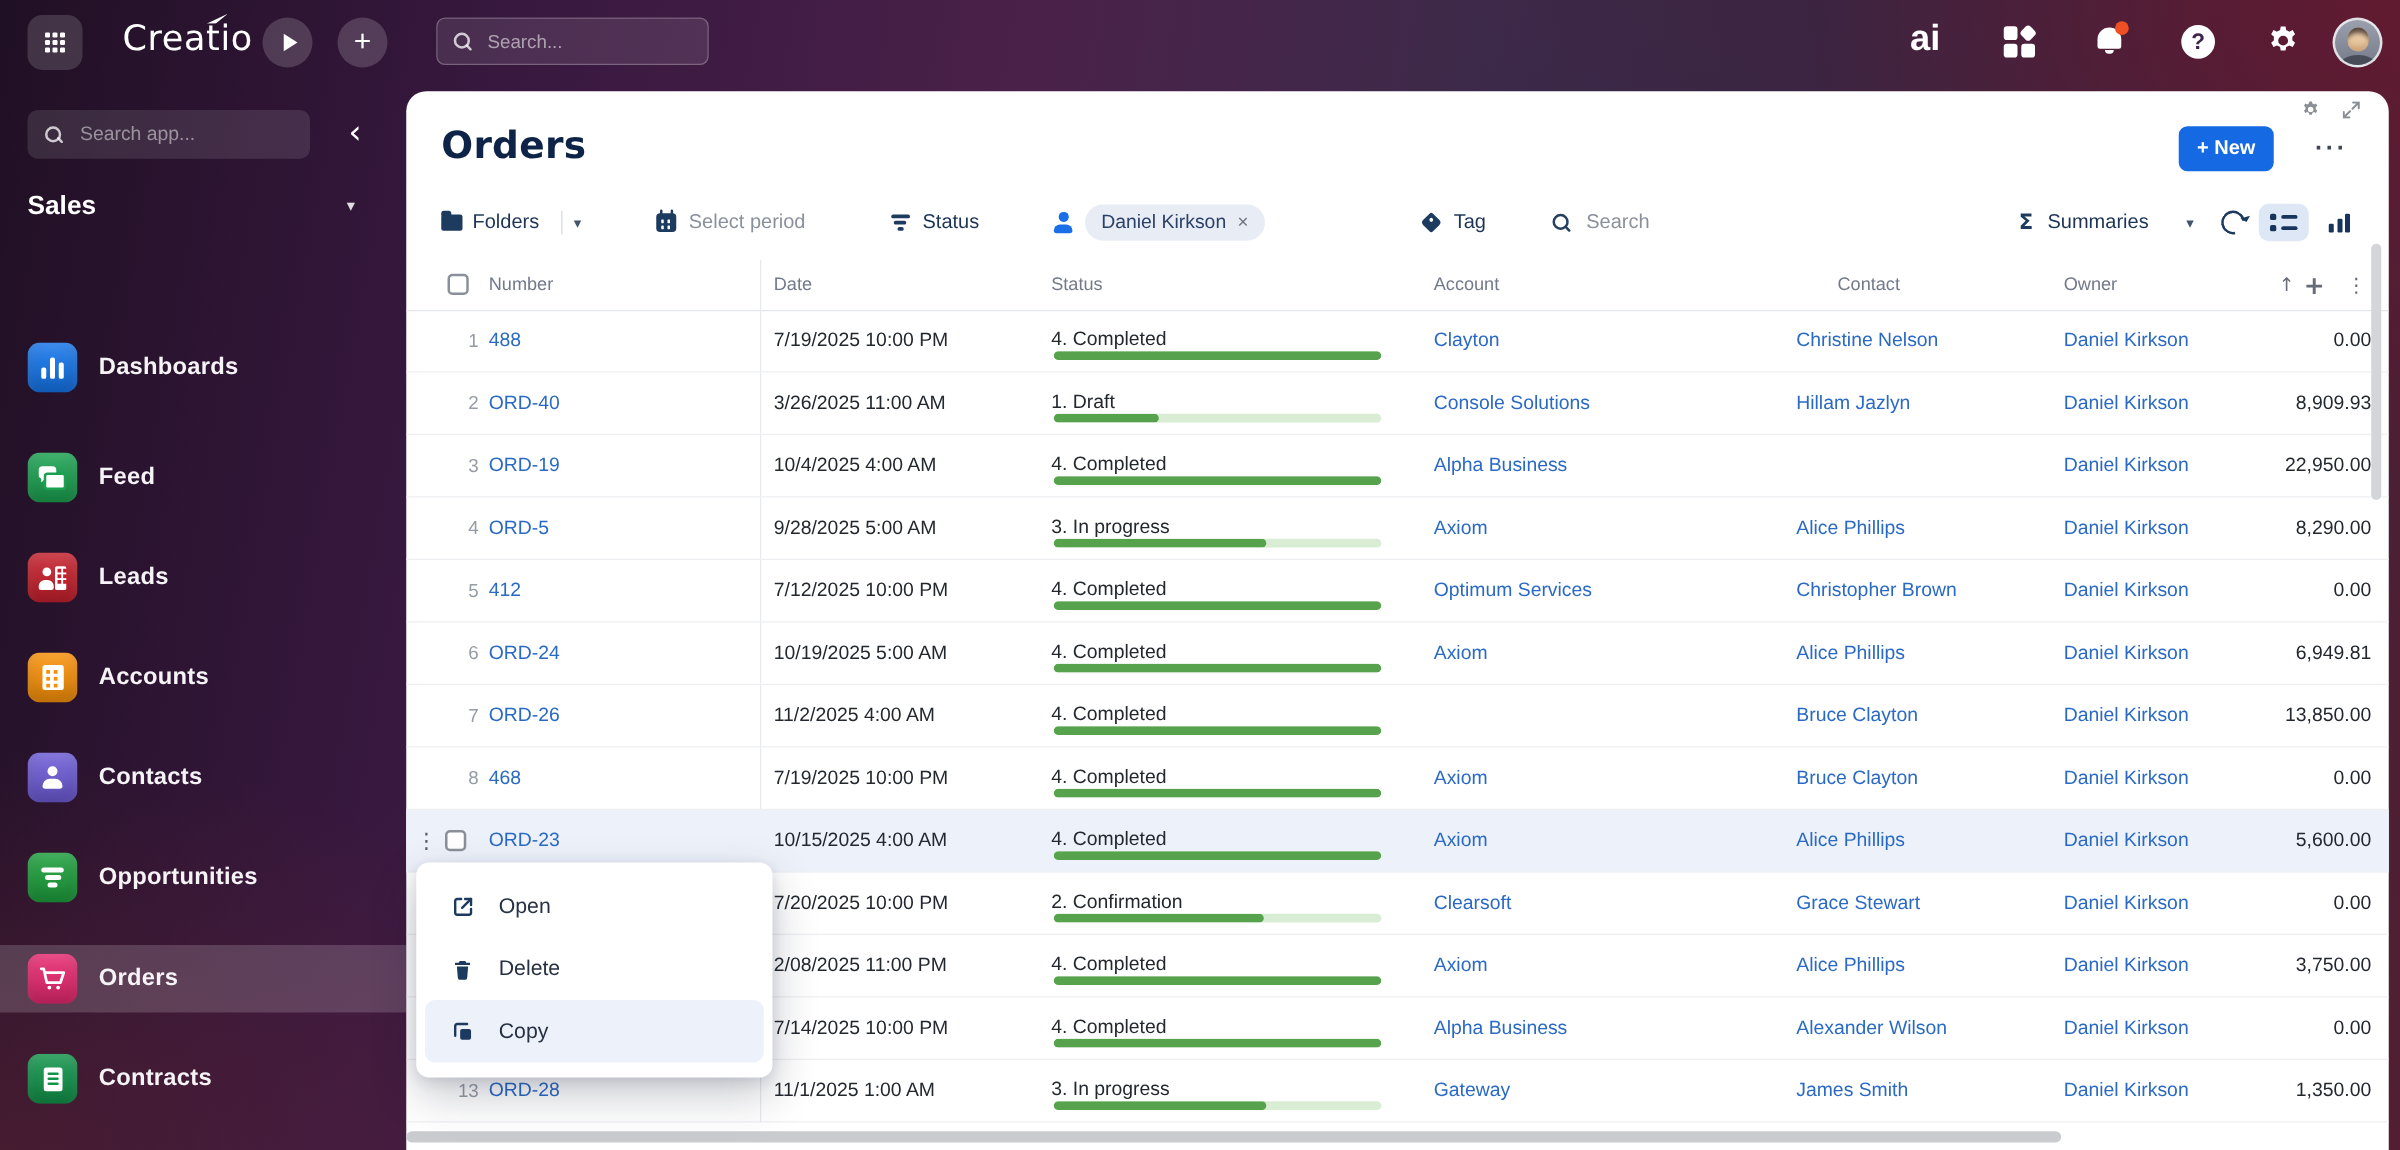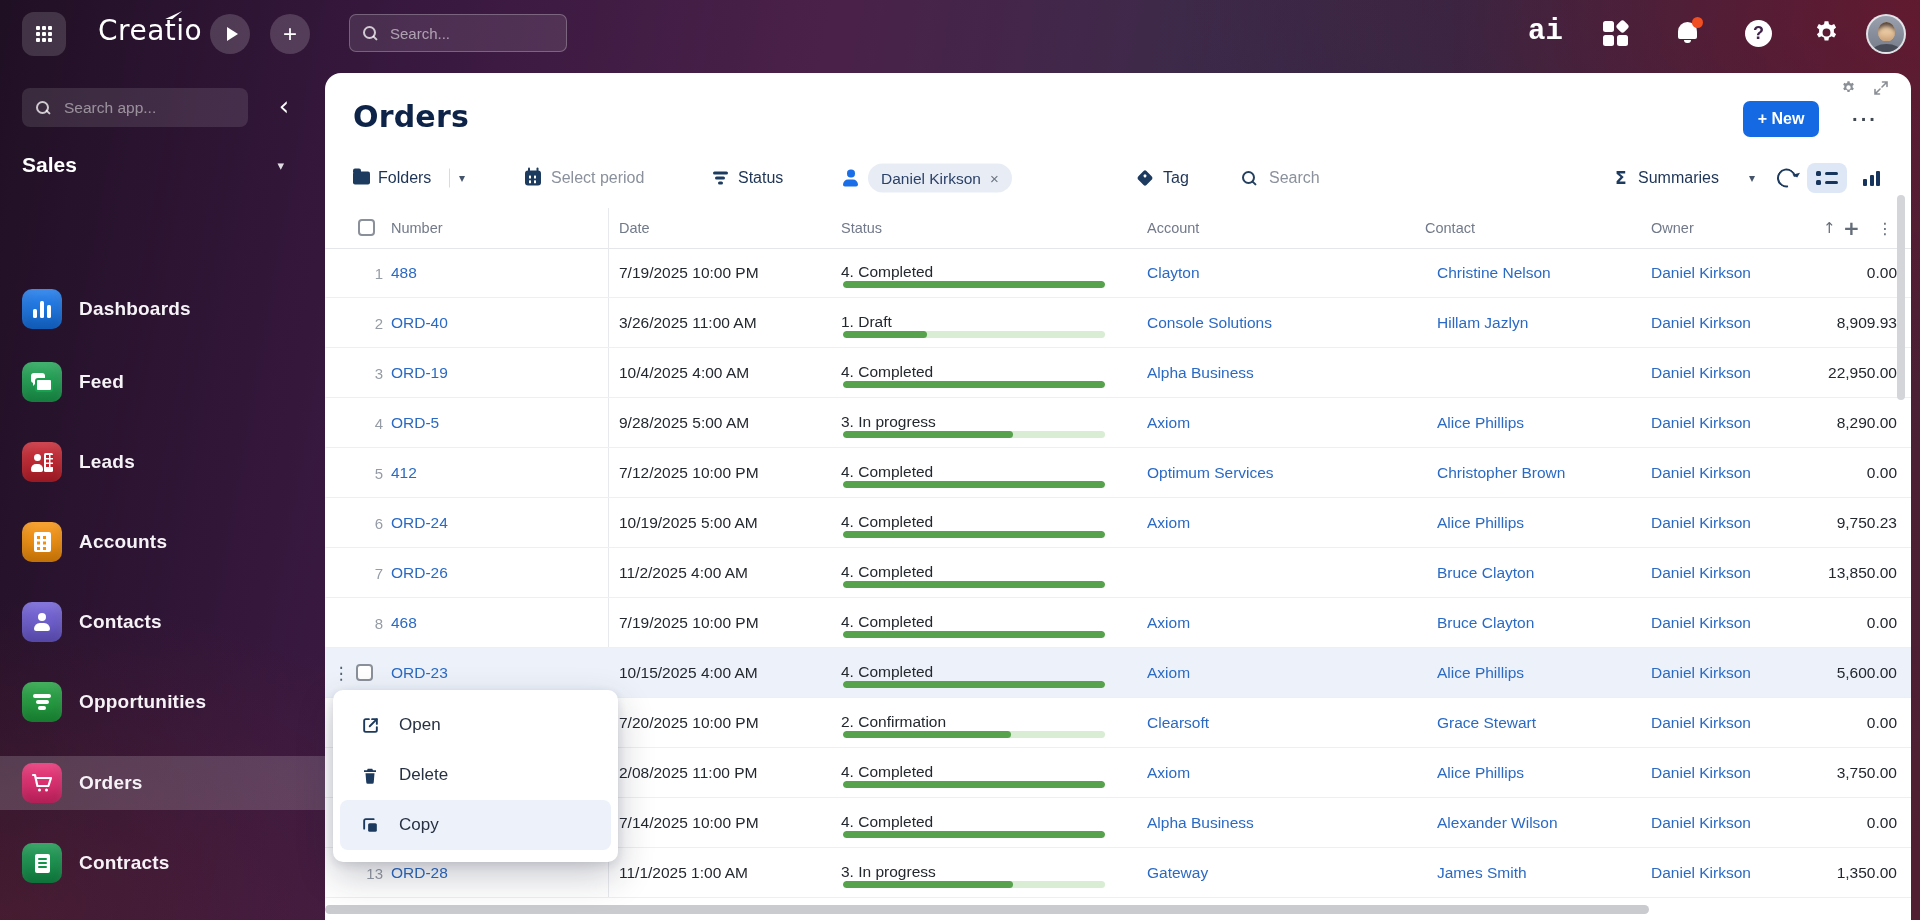--- a/index.html
+++ b/index.html
@@ -24,21 +24,21 @@
   .play-btn .tri{width:0;height:0;border-left:11px solid #fff;border-top:7px solid transparent;border-bottom:7px solid transparent;margin-left:4px;}
   .add-btn{position:absolute;left:270px;top:14px;width:40px;height:40px;border-radius:50%;background:rgba(255,255,255,.17);color:#fff;font-size:24px;line-height:38px;}
   .tb-search{position:absolute;left:349px;top:14px;width:218px;height:38px;border-radius:7px;background:rgba(255,255,255,.10);border:1px solid rgba(255,255,255,.25);display:flex;align-items:center;gap:10px;padding:0 12px;box-sizing:border-box;}
   .tb-search input{color:#fff;font-size:15px;width:150px;}
   .tb-search input::placeholder{color:rgba(255,255,255,.55);}
   .lens{position:relative;width:16px;height:16px;flex:0 0 16px;}
   .lens::before{content:'';position:absolute;width:9px;height:9px;border:2px solid var(--c,#fff);border-radius:50%;left:1px;top:1px;}
   .lens::after{content:'';position:absolute;width:2px;height:6px;background:var(--c,#fff);left:11.5px;top:9.5px;transform:rotate(-45deg);border-radius:1px;}
   .lens.w{--c:rgba(255,255,255,.75);}
   .lens.navy{--c:#24405f;}
-  .ai{position:absolute;left:1528px;top:15px;color:#fff;font-family:Liberation Mono, monospace;font-weight:bold;font-size:29px;letter-spacing:0;}
+  .ai{position:absolute;left:1528px;top:15px;color:#fff;font-family:Liberation Sans, sans-serif;font-weight:bold;font-size:29px;letter-spacing:0;}
   .wsgrid{position:absolute;left:1603px;top:21px;width:26px;height:26px;display:grid;grid-template-columns:11px 11px;grid-template-rows:11px 11px;gap:3px;}
   .wsgrid i{background:#fff;border-radius:2.5px;}
   .wsgrid i.r{transform:rotate(45deg) scale(.92);border-radius:3px;}
   .bell{position:absolute;left:1675px;top:20px;width:26px;height:26px;}
   .bell .body{position:absolute;left:3px;top:2px;width:19px;height:17px;background:#fff;border-radius:10px 10px 2px 2px;}
   .bell .body::after{content:'';position:absolute;left:6px;bottom:-4px;width:7px;height:3px;background:#fff;border-radius:0 0 3px 3px;}
   .bell .dot{position:absolute;right:-2px;top:-3px;width:11px;height:11px;border-radius:50%;background:#f04e23;}
   .help{position:absolute;left:1745px;top:20px;width:27px;height:27px;border-radius:50%;background:#fff;color:#40234a;font-weight:bold;font-size:18px;display:flex;align-items:center;justify-content:center;}
   .tb-gear{position:absolute;left:1813px;top:19px;width:27px;height:27px;}
   .avatar{position:absolute;left:1866px;top:14px;width:40px;height:40px;border-radius:50%;border:2px solid rgba(255,255,255,.75);box-sizing:border-box;overflow:hidden;
@@ -127,21 +127,21 @@
   .ic-list{display:grid;grid-template-columns:5px 13px;gap:4px 3.5px;align-items:center;}
   .ic-list i{background:#17355c;border-radius:1.5px;display:block;}
   .ic-list i.d{width:5px;height:5px;}
   .ic-list i.l{width:13px;height:3.5px;}
   .ic-chart{left:1538px;display:flex;align-items:flex-end;gap:2.5px;height:16px;}
   .ic-chart i{width:4px;background:#17355c;border-radius:1px;display:block;}
 
   
   .thead{position:absolute;top:135px;left:0;width:1586px;height:40px;border-bottom:1px solid #e4e6ea;}
   .th{position:absolute;top:50%;transform:translateY(-50%);color:#71798a;font-size:14.5px;}
-  .th.c1{left:66px;}.th.c2{left:294px;}.th.c3{left:516px;}.th.c4{left:822px;}.th.c5{left:1100px;text-align:center;}.th.c6{left:1326px;}
+  .th.c1{left:66px;}.th.c2{left:294px;}.th.c3{left:516px;}.th.c4{left:822px;}.th.c5{left:1145px;text-align:center;}.th.c6{left:1326px;}
   .cbx{width:17px;height:17px;border:2px solid #8a9099;border-radius:4px;background:#fff;box-sizing:border-box;}
   .thcbx{position:absolute;left:33px;top:11px;}
   .hicon{position:absolute;top:50%;transform:translateY(-50%);color:#646c78;font-family:"DejaVu Sans",sans-serif;}
   .h-sort{left:1498px;font-size:15px;}
   .h-plus{left:1518px;font-size:20px;font-weight:bold;}
   .h-kebab{left:1552px;font-size:16px;}
   .vline{position:absolute;left:283px;top:135px;height:690px;width:1px;background:#e7e9ec;}
 
   .rows{position:absolute;left:0;top:0;width:1586px;height:847px;}
   .trow{position:absolute;left:0;width:1586px;height:50px;border-bottom:1px solid #edeff2;box-sizing:border-box;}
@@ -215,21 +215,21 @@
   <div class="sb-search">
     <span class="lens w"></span>
     <input placeholder="Search app..." style="">
   </div>
   <button class="sb-collapse">‹</button>
   <div class="sb-section">
     <span>Sales</span>
     <i class="caret">▾</i>
   </div>
   <div id="sb-items">
-      <div class="sbitem" style="top: 215px;">
+      <div class="sbitem" style="top: 200px;">
         <span class="tile" style="--tile:#1574e8;background:linear-gradient(180deg, rgba(255,255,255,.10), rgba(0,0,0,.10)), #1574e8">
           <span class="ic-bars">
             <i style="height:9px"></i>
             <i style="height:17px"></i>
             <i style="height:13px"></i>
           </span>
         </span>
         <span>Dashboards</span>
       </div>
       <div class="sbitem" style="top: 288px;">
@@ -434,21 +434,21 @@
         <span class="idx">6</span>
         <a class="cell number">ORD-24</a>
         <span class="cell date">10/19/2025 5:00 AM</span>
         <span class="cell status">4. Completed</span>
         <span class="bar">
           <i style="width:100%"></i>
         </span>
         <a class="cell account">Axiom</a>
         <a class="cell contact">Alice Phillips</a>
         <a class="cell owner">Daniel Kirkson</a>
-        <span class="cell amount">9,750.23</span>
+        <span class="cell amount">6,949.81</span>
       </div>
       <div class="trow" style="top: 475px;">
         <span class="idx">7</span>
         <a class="cell number">ORD-26</a>
         <span class="cell date">11/2/2025 4:00 AM</span>
         <span class="cell status">4. Completed</span>
         <span class="bar">
           <i style="width:100%"></i>
         </span>
         <a class="cell account"></a>

